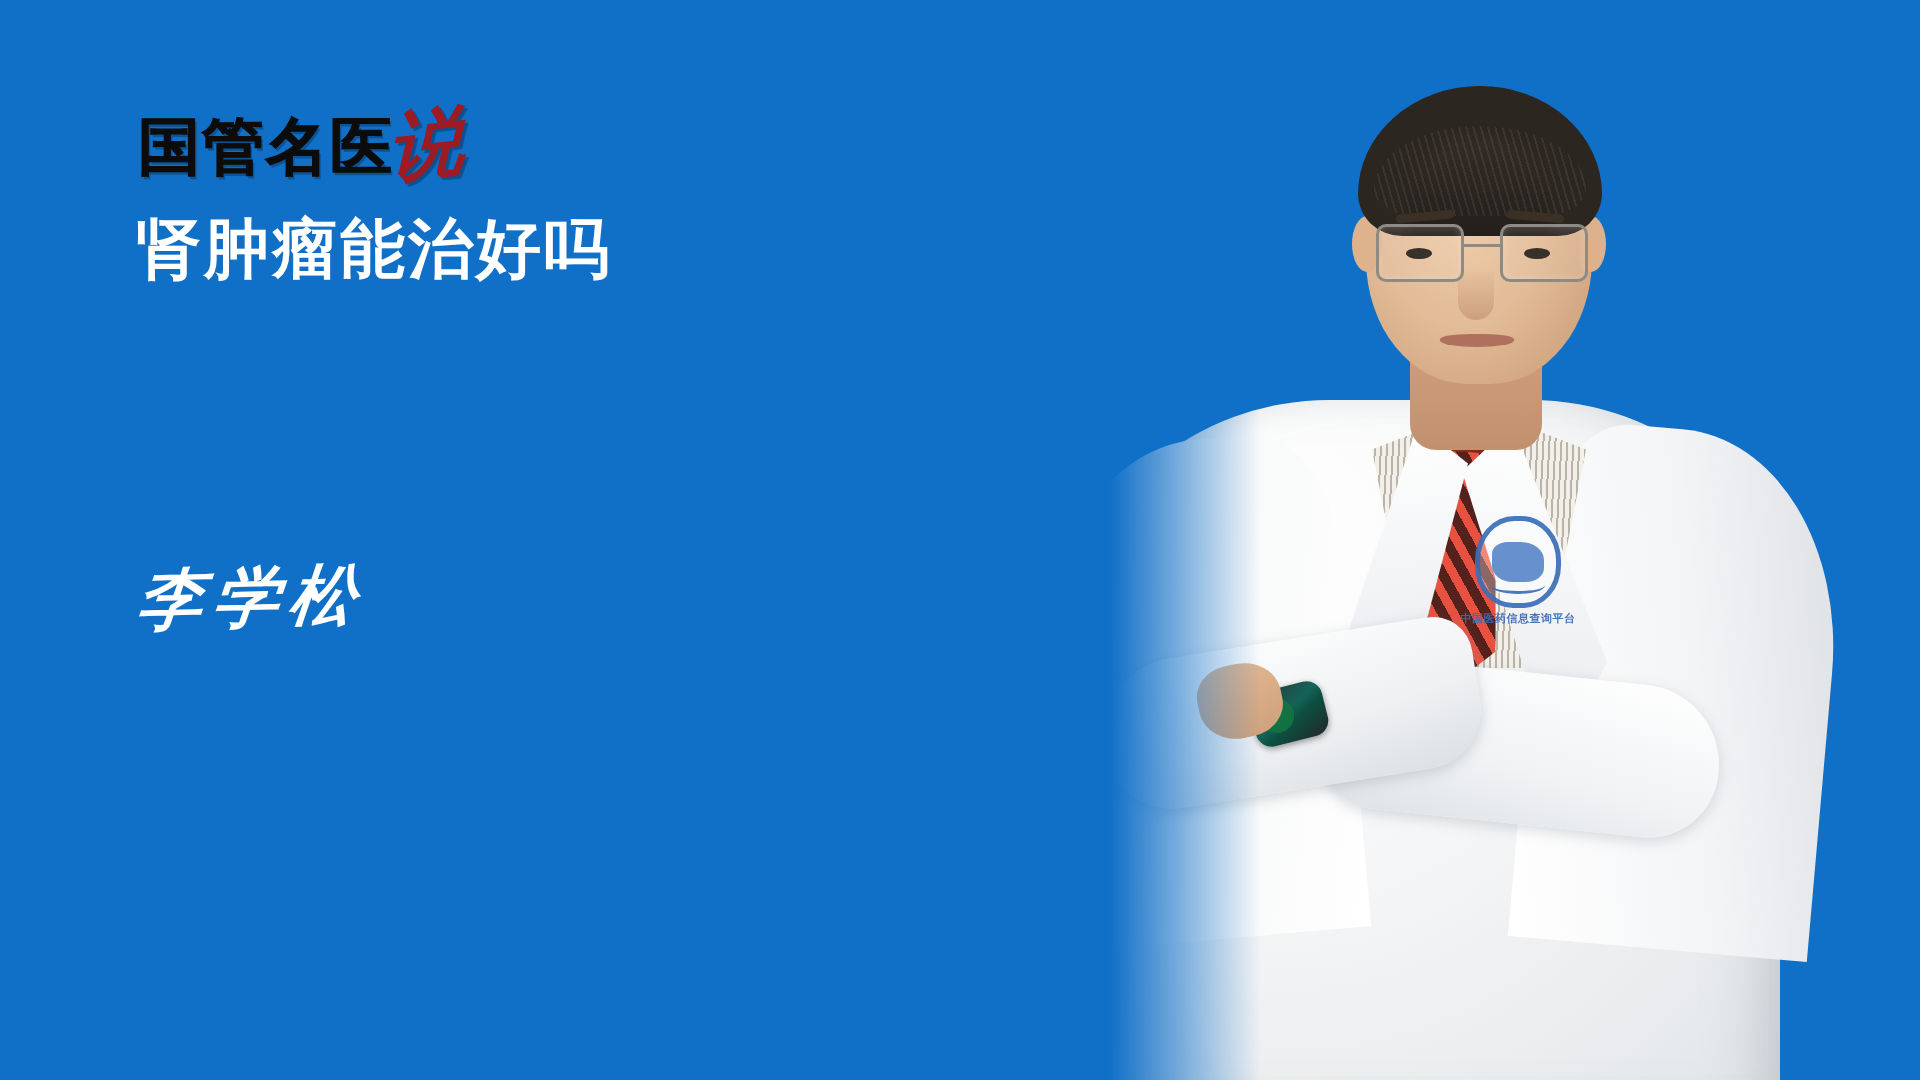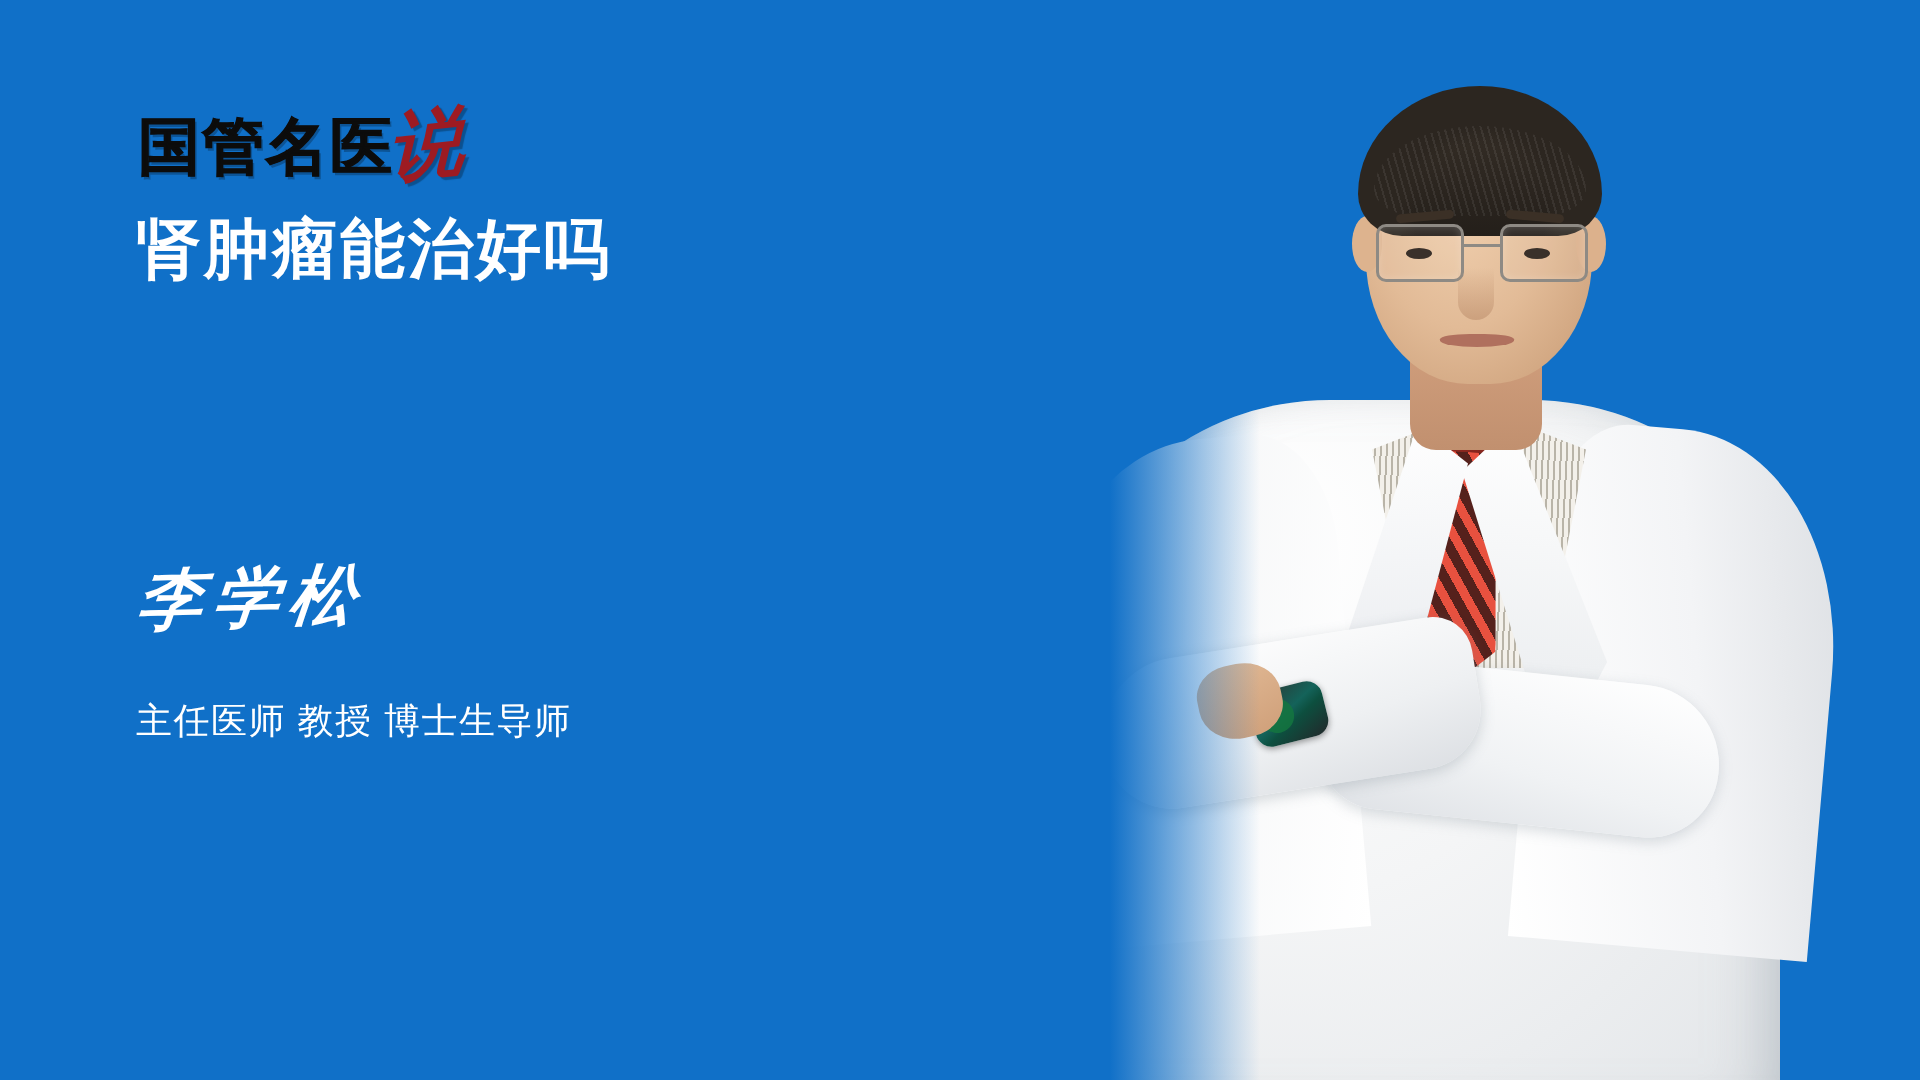--- a/index.html
+++ b/index.html
@@ -434,21 +434,20 @@
   <div class="logo-wrap">
     <span class="logo-main">国管名医</span>
     <span class="logo-accent">说</span>
   </div>
 
   <div class="episode-title">肾肿瘤能治好吗</div>
 
   <div class="doctor-name">李学松</div>
 
   <div class="credentials">
-    <div class="credential-line">主任医师  教授  博士生导师</div>
   </div>
 
   <div class="portrait">
 
     <div class="coat"></div>
     <div class="coat-shoulder-l"></div>
     <div class="coat-shoulder-r"></div>
 
     <div class="shirt"></div>
     <div class="tie-knot"></div>
@@ -474,17 +473,21 @@
     </div>
 
     <div class="nose"></div>
     <div class="mouth"></div>
 
     <div class="arm-r"></div>
     <div class="arm-l"></div>
     <div class="watch"></div>
     <div class="hand"></div>
 
+    <div class="badge">
+      <div class="badge-ring"></div>
+      <div class="badge-text">中国医药信息查询平台</div>
+    </div>
 
     <div class="portrait-blend"></div>
   </div>
 
 </div>
 
 </body></html>

